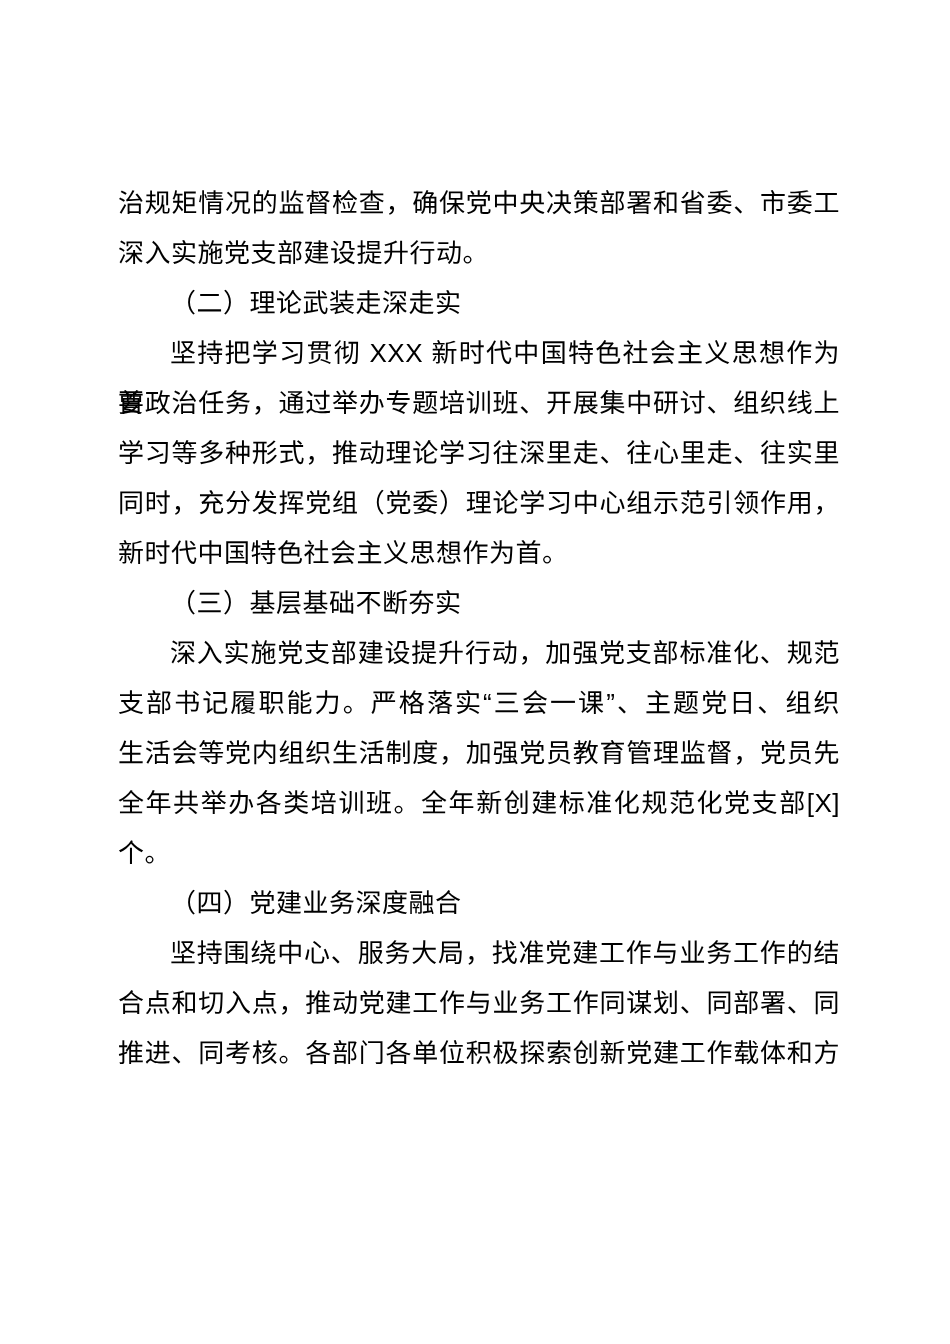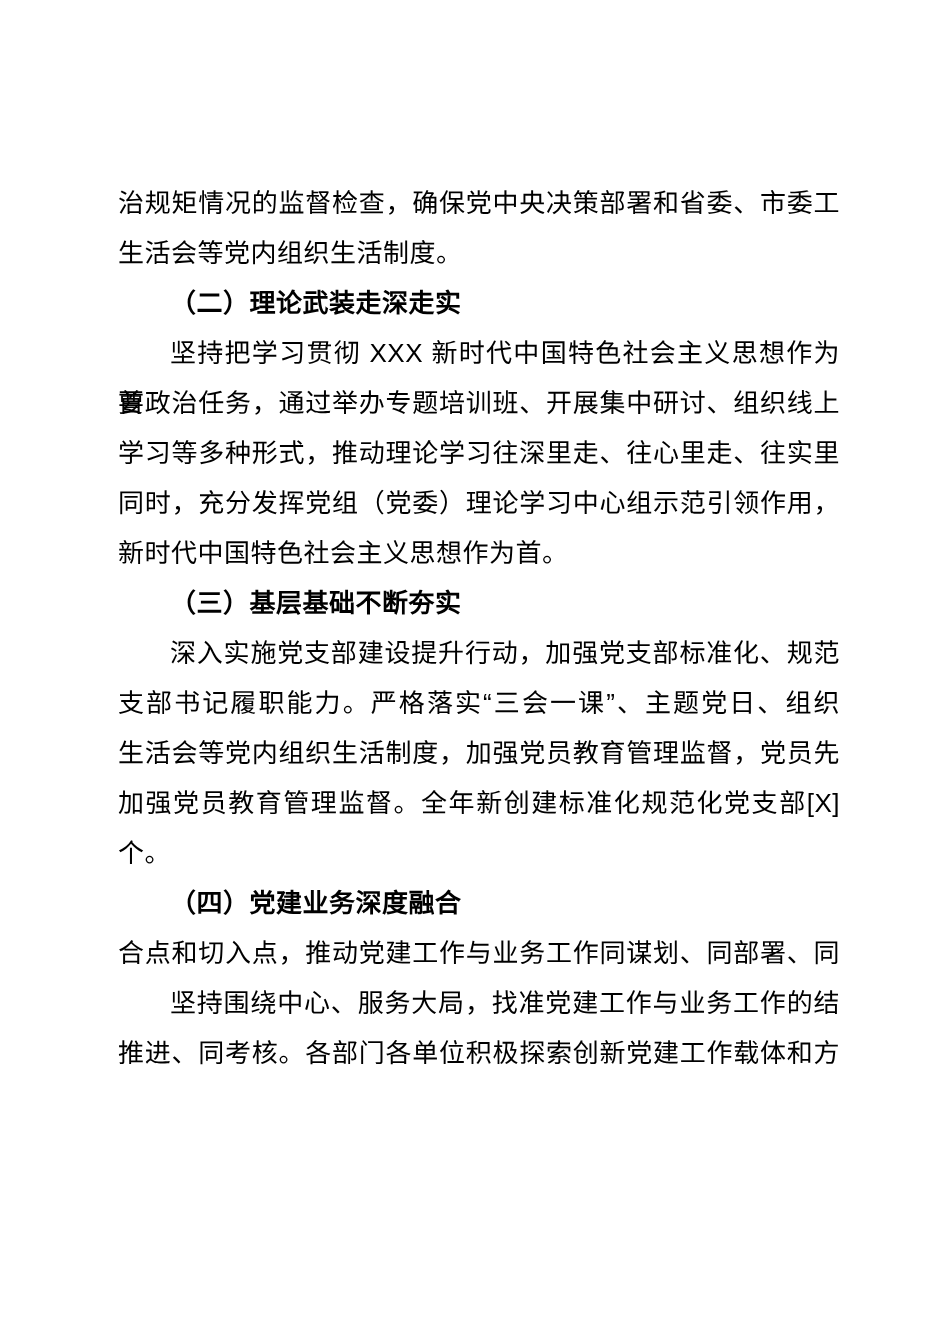--- a/index.html
+++ b/index.html
@@ -34,40 +34,40 @@
     text-justify: inter-character;
     letter-spacing: 0.5px;
   }
   .line.justify {
     text-align-last: justify;
   }
   .line.indent {
     text-indent: 2em;
   }
   .line.heading {
-    font-weight: 700;
+    font-weight: 400;
   }
 </style>
 </head>
 <body>
 
 <div class="page">
   <div class="doc-body">
       <p class="line justify">治规矩情况的监督检查，确保党中央决策部署和省委、市委工</p>
-      <p class="line">生活会等党内组织生活制度。</p>
+      <p class="line">深入实施党支部建设提升行动。</p>
       <p class="line indent heading">（二）理论武装走深走实</p>
       <p class="line justify indent">坚持把学习贯彻 XXX 新时代中国特色社会主义思想作为首</p>
       <p class="line justify">要政治任务，通过举办专题培训班、开展集中研讨、组织线上</p>
       <p class="line justify">学习等多种形式，推动理论学习往深里走、往心里走、往实里</p>
       <p class="line justify">同时，充分发挥党组（党委）理论学习中心组示范引领作用，</p>
       <p class="line">新时代中国特色社会主义思想作为首。</p>
       <p class="line indent heading">（三）基层基础不断夯实</p>
       <p class="line justify indent">深入实施党支部建设提升行动，加强党支部标准化、规范</p>
       <p class="line justify">支部书记履职能力。严格落实“三会一课”、主题党日、组织</p>
       <p class="line justify">生活会等党内组织生活制度，加强党员教育管理监督，党员先</p>
-      <p class="line justify">加强党员教育管理监督。全年新创建标准化规范化党支部[X]</p>
+      <p class="line justify">全年共举办各类培训班。全年新创建标准化规范化党支部[X]</p>
       <p class="line">个。</p>
       <p class="line indent heading">（四）党建业务深度融合</p>
+      <p class="line justify indent">坚持围绕中心、服务大局，找准党建工作与业务工作的结</p>
       <p class="line justify">合点和切入点，推动党建工作与业务工作同谋划、同部署、同</p>
-      <p class="line justify indent">坚持围绕中心、服务大局，找准党建工作与业务工作的结</p>
       <p class="line justify">推进、同考核。各部门各单位积极探索创新党建工作载体和方</p>
     </div>
 </div>
 
 </body></html>

